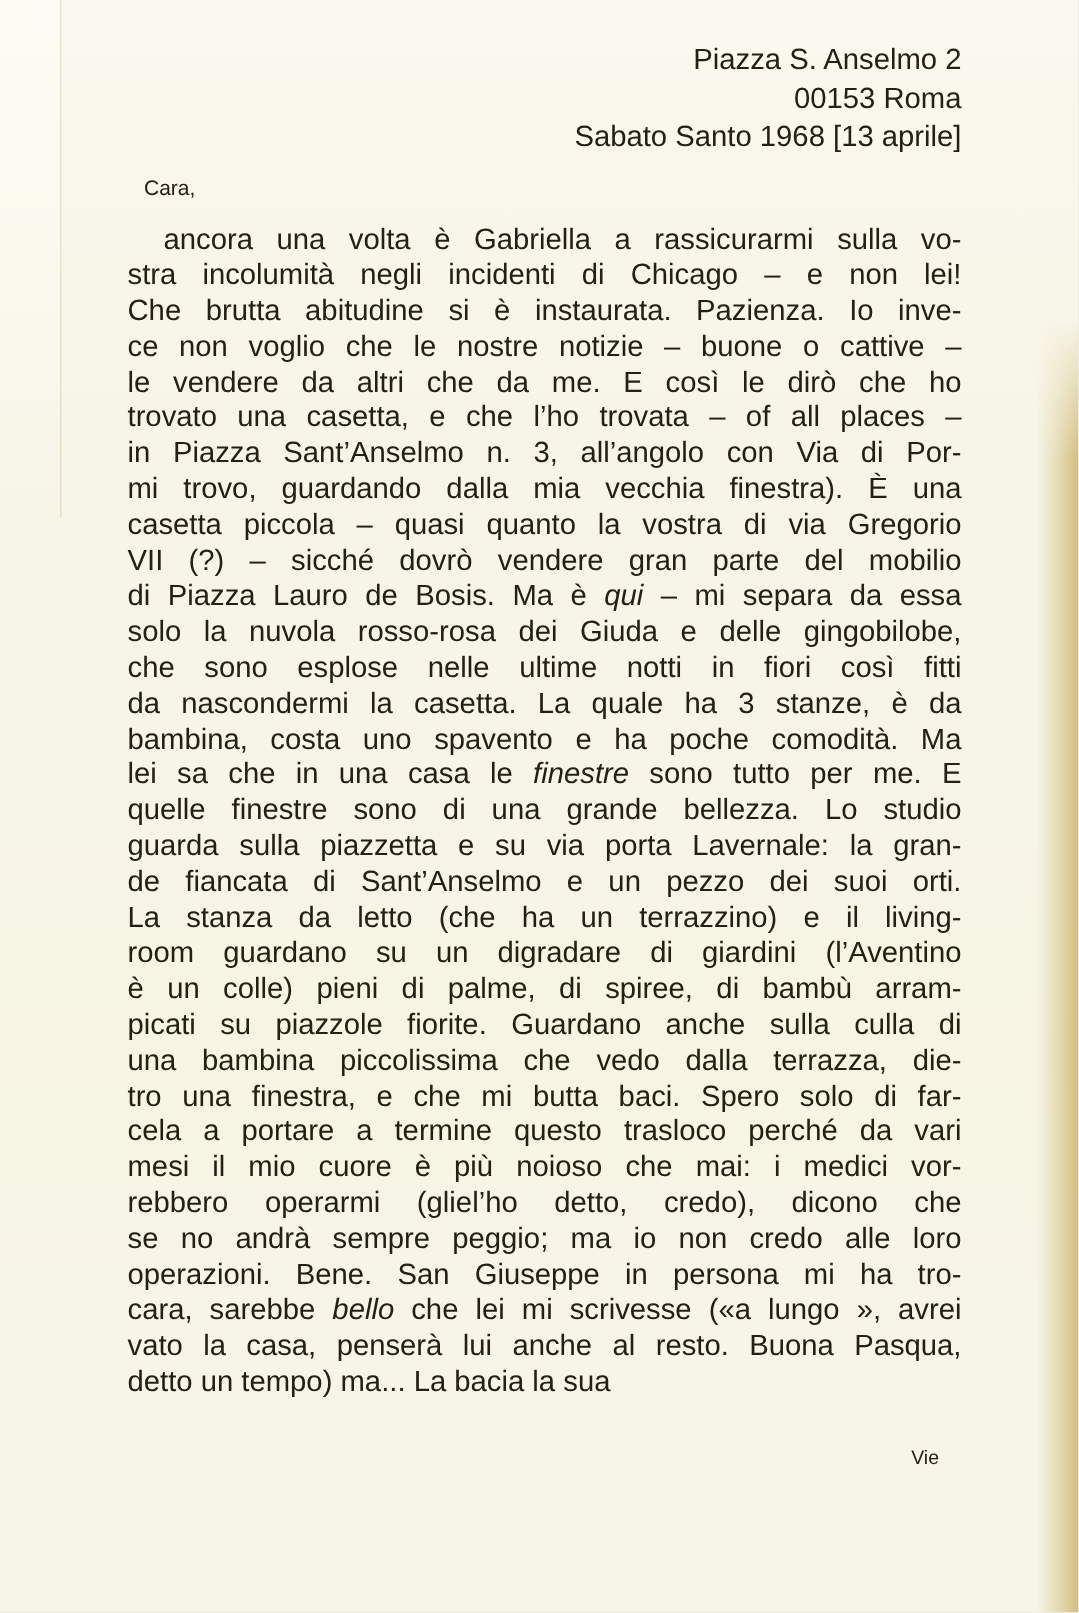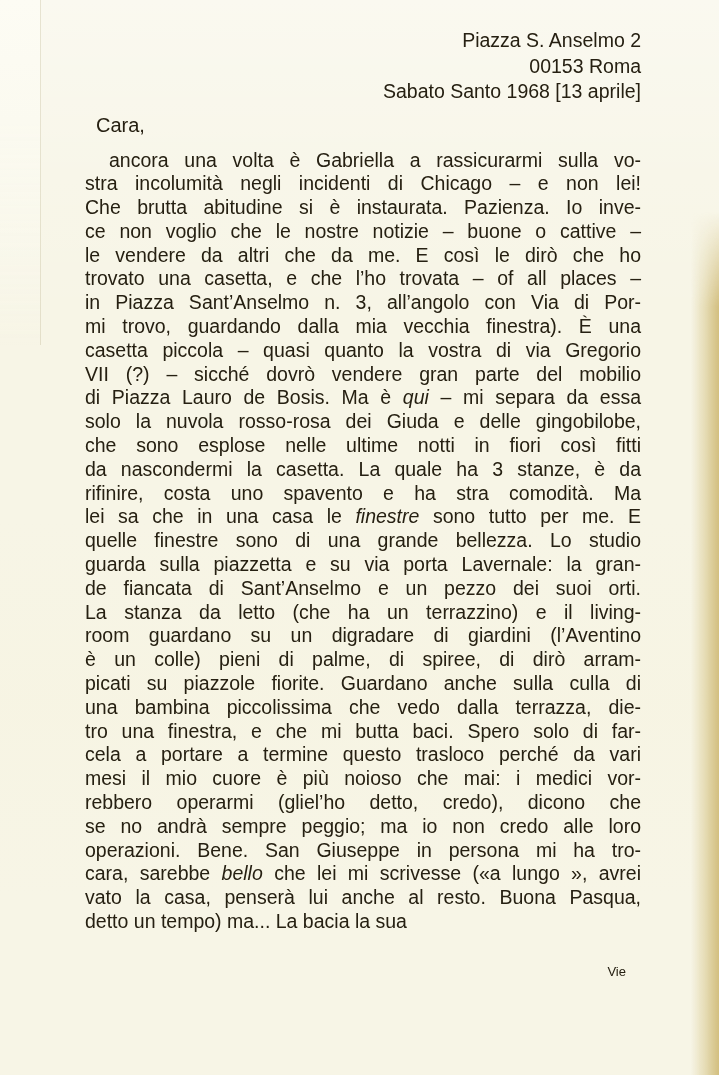--- a/index.html
+++ b/index.html
@@ -54,21 +54,21 @@
     top: 28px;
     width: 556px;
   }
   .heading {
     text-align: right;
     font-size: 19.5px;
     line-height: 25.5px;
     margin-bottom: 8px;
   }
   .salutation {
-    font-size: 20px;
+    font-size: 14px;
     line-height: 24px;
     text-indent: 11px;
     margin-bottom: 12px;
   }
   .body .line {
     font-size: 19.5px;
     line-height: 23.8px;
     height: 23.8px;
     text-align: justify;
     text-align-last: justify;
@@ -109,28 +109,28 @@
         <div class="line"><span>le vendere da altri che da me. E così le dirò che ho</span></div>
         <div class="line"><span>trovato una casetta, e che l’ho trovata – of all places –</span></div>
         <div class="line"><span>in Piazza Sant’Anselmo n. 3, all’angolo con Via di Por-</span></div>
         <div class="line"><span>mi trovo, guardando dalla mia vecchia finestra). È una</span></div>
         <div class="line"><span>casetta piccola – quasi quanto la vostra di via Gregorio</span></div>
         <div class="line"><span>VII (?) – sicché dovrò vendere gran parte del mobilio</span></div>
         <div class="line"><span>di Piazza Lauro de Bosis. Ma è </span><span class="italic">qui</span><span> – mi separa da essa</span></div>
         <div class="line"><span>solo la nuvola rosso-rosa dei Giuda e delle gingobilobe,</span></div>
         <div class="line"><span>che sono esplose nelle ultime notti in fiori così fitti</span></div>
         <div class="line"><span>da nascondermi la casetta. La quale ha 3 stanze, è da</span></div>
-        <div class="line"><span>rifinire, costa uno spavento e ha stra comodità. Ma</span></div>
+        <div class="line"><span>bambina, costa uno spavento e ha poche comodità. Ma</span></div>
         <div class="line"><span>lei sa che in una casa le </span><span class="italic">finestre</span><span> sono tutto per me. E</span></div>
         <div class="line"><span>quelle finestre sono di una grande bellezza. Lo studio</span></div>
         <div class="line"><span>guarda sulla piazzetta e su via porta Lavernale: la gran-</span></div>
         <div class="line"><span>de fiancata di Sant’Anselmo e un pezzo dei suoi orti.</span></div>
         <div class="line"><span>La stanza da letto (che ha un terrazzino) e il living-</span></div>
         <div class="line"><span>room guardano su un digradare di giardini (l’Aventino</span></div>
-        <div class="line"><span>è un colle) pieni di palme, di spiree, di dirò arram-</span></div>
+        <div class="line"><span>è un colle) pieni di palme, di spiree, di bambù arram-</span></div>
         <div class="line"><span>picati su piazzole fiorite. Guardano anche sulla culla di</span></div>
         <div class="line"><span>una bambina piccolissima che vedo dalla terrazza, die-</span></div>
         <div class="line"><span>tro una finestra, e che mi butta baci. Spero solo di far-</span></div>
         <div class="line"><span>cela a portare a termine questo trasloco perché da vari</span></div>
         <div class="line"><span>mesi il mio cuore è più noioso che mai: i medici vor-</span></div>
         <div class="line"><span>rebbero operarmi (gliel’ho detto, credo), dicono che</span></div>
         <div class="line"><span>se no andrà sempre peggio; ma io non credo alle loro</span></div>
         <div class="line"><span>operazioni. Bene. San Giuseppe in persona mi ha tro-</span></div>
         <div class="line"><span>cara, sarebbe </span><span class="italic">bello</span><span> che lei mi scrivesse («a lungo », avrei</span></div>
         <div class="line"><span>vato la casa, penserà lui anche al resto. Buona Pasqua,</span></div>

